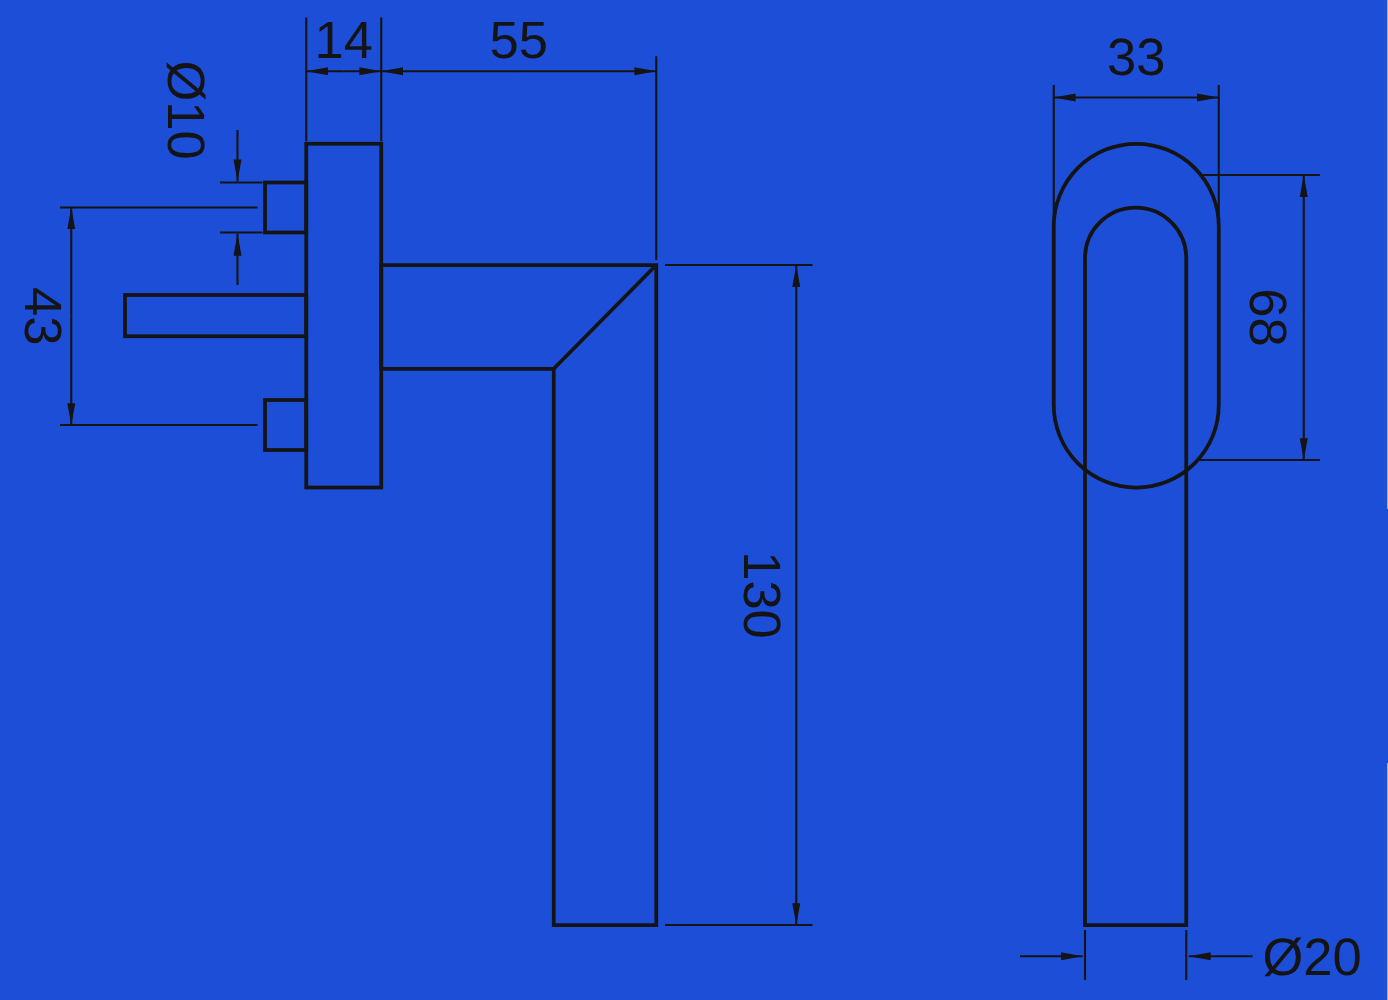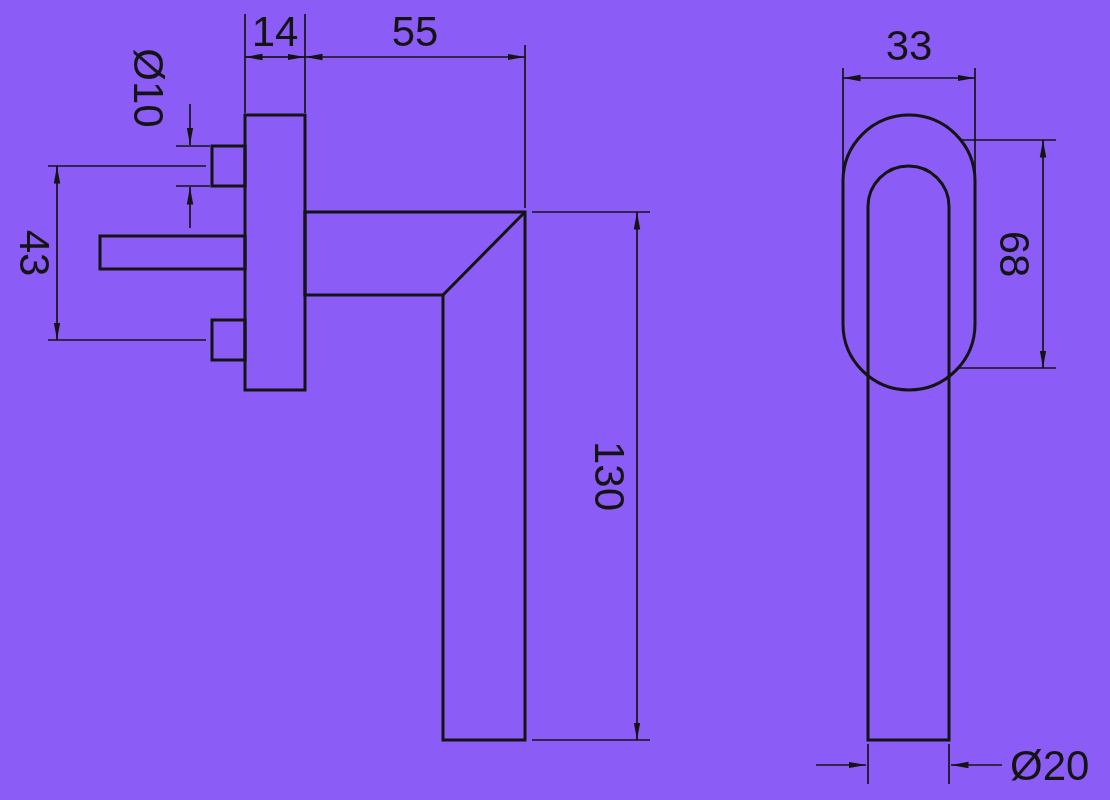--- a/index.html
+++ b/index.html
@@ -1,16 +1,16 @@
 <!DOCTYPE html>
 <html><head>
 <meta charset="utf-8">
 <style>
   html,body{margin:0;padding:0;background:#ffffff;}
-  .stage{width:1110px;height:800px;background:#8b5cf6;position:relative;overflow:hidden;}
+  .stage{width:1110px;height:800px;background:#1d4ed8;position:relative;overflow:hidden;}
   svg{display:block;}
   .obj{stroke:#141414;stroke-width:3;fill:none;stroke-linejoin:miter;stroke-linecap:butt;}
   .dim{stroke:#141414;stroke-width:1.7;fill:none;stroke-linecap:butt;}
   .lbl{fill:#141414;font-family:"Liberation Sans","DejaVu Sans",sans-serif;font-size:42px;font-weight:400;}
 </style>
 </head>
 <body>
 
 <div class="stage">
 <svg width="1110" height="800" viewBox="0 0 1110 800">

